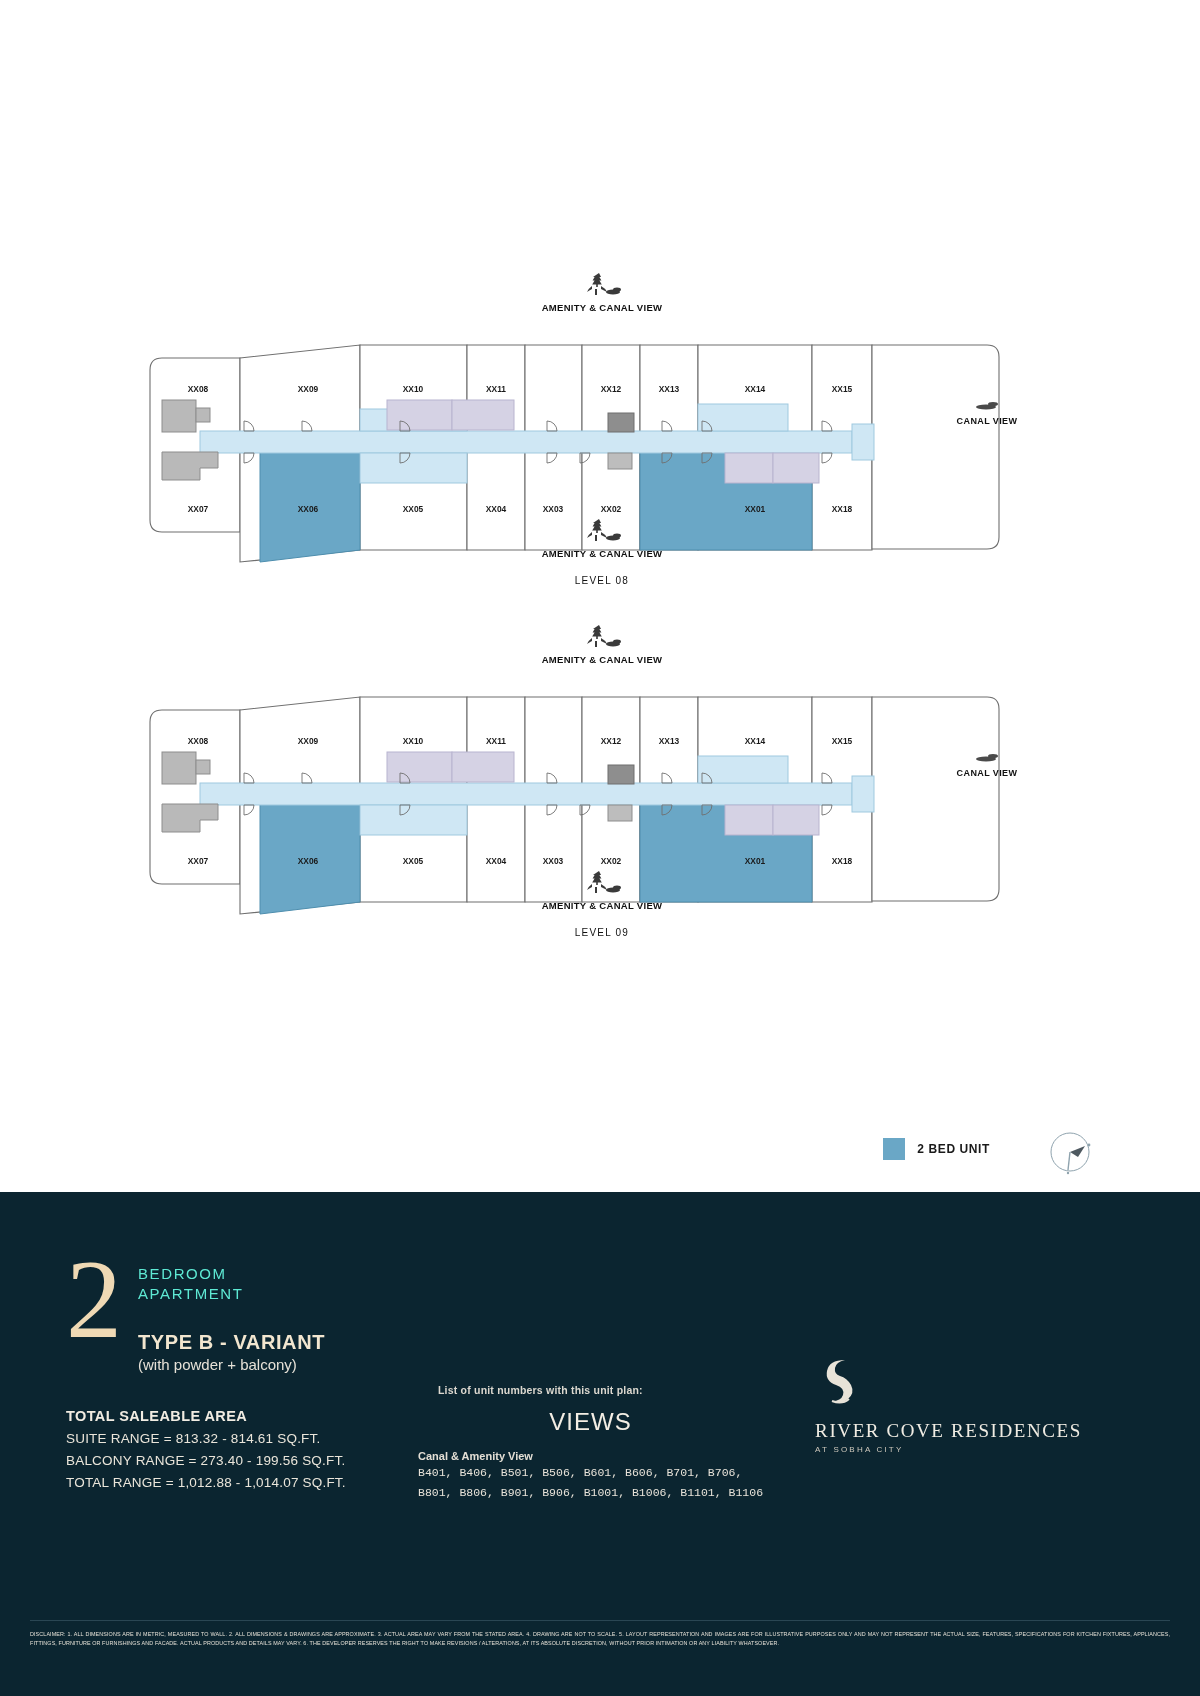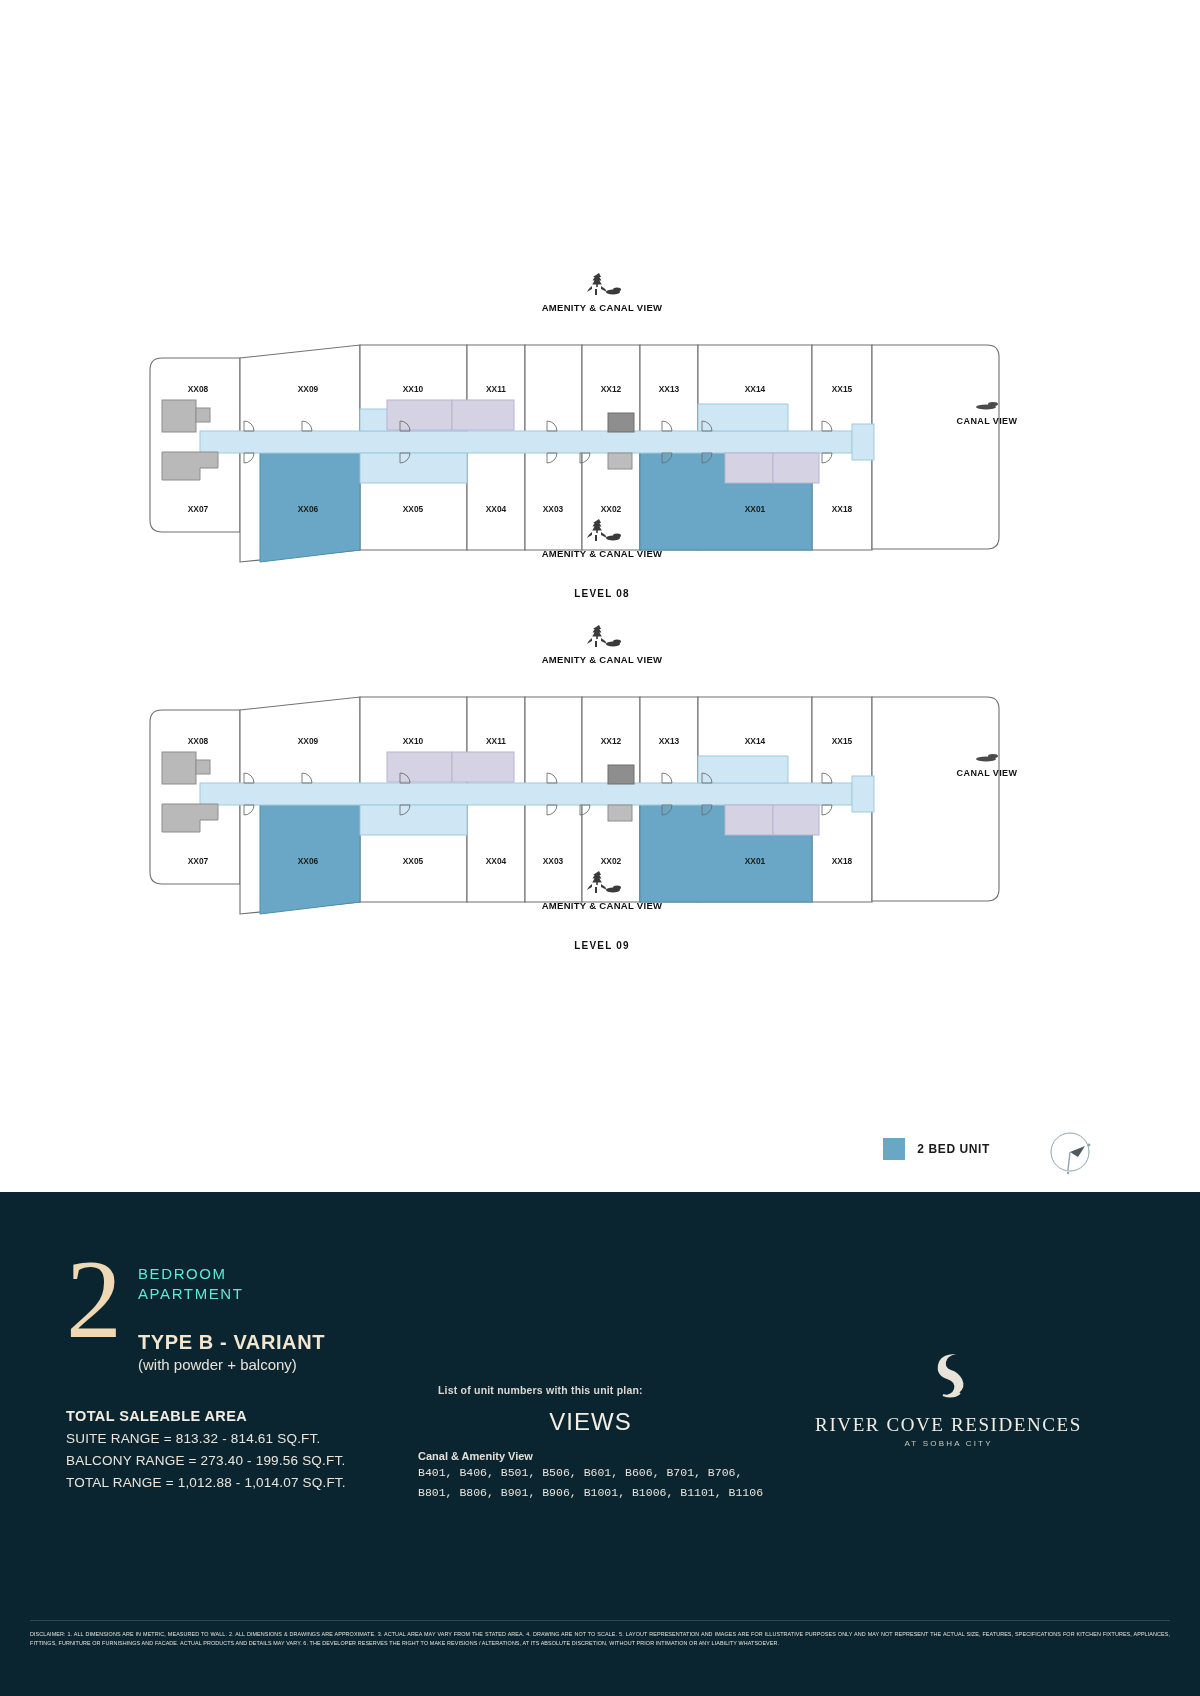--- a/index.html
+++ b/index.html
@@ -17,22 +17,22 @@
   
   .plan { position:absolute; left:12px; width:1200px; }
   .plan-canvas { position:absolute; left:0; top:0; width:1200px; }
 
   .amenity-block { position:absolute; width:300px; text-align:center; left:440px; }
   .amenity-icon { display:block; margin:0 auto 2px; }
   .amenity-label {
     font-size:9.5px; font-weight:bold; letter-spacing:.3px; color:#111;
   }
   .level-label {
-    font-size:10px; font-weight:bold; letter-spacing:1.2px; color:#111;
-    text-align:center; margin-top:29px;
+    font-size:10px; font-weight:normal; letter-spacing:1.2px; color:#111;
+    text-align:center; margin-top:16px;
   }
 
   .canal-side { position:absolute; width:140px; text-align:center; }
   .canal-side .amenity-label { font-size:9px; letter-spacing:.4px; }
 
   
   #legend { position:absolute; left:0; top:1130px; width:1200px; height:62px; }
   .legend-row {
     position:absolute; right:210px; top:8px;
     display:flex; align-items:center; gap:12px;
@@ -67,21 +67,21 @@
 
   .views-block { position:absolute; left:418px; top:192px; }
   .views-note { font-size:10.5px; font-weight:bold; color:#dcd8cf; letter-spacing:.2px;padding-left:20px; }
   .views-head {
     margin-top:12px; font-size:24px; letter-spacing:1px; color:#f3eee4;
     font-family:"Liberation Sans Narrow","Liberation Sans", sans-serif; font-weight:400;text-align:center;
   }
   .views-sub { margin-top:14px; font-size:11px; font-weight:bold; color:#e4dfd5; }
   .views-list { font-size:11.5px; color:#e8e3d9; line-height:1.55; margin-top:2px;font-family:Liberation Mono, monospace; }
 
-  .brand { position:absolute; right:118px; top:156px; text-align:center; }
+  .brand { position:absolute; right:118px; top:162px; }
   .brand-name {
     font-size:19px; letter-spacing:1.6px; color:#f0ece3;
     font-family:"Liberation Serif", serif; margin-top:6px;
   }
   .brand-sub { font-size:8px; letter-spacing:2.2px; color:#cfc9bd; margin-top:3px; }
 
   #disclaimer {
     position:absolute; left:30px; right:30px; top:1630px;
     font-size:5.4px; line-height:1.7; color:#e6e1d7; letter-spacing:.1px;
     text-align:justify;

